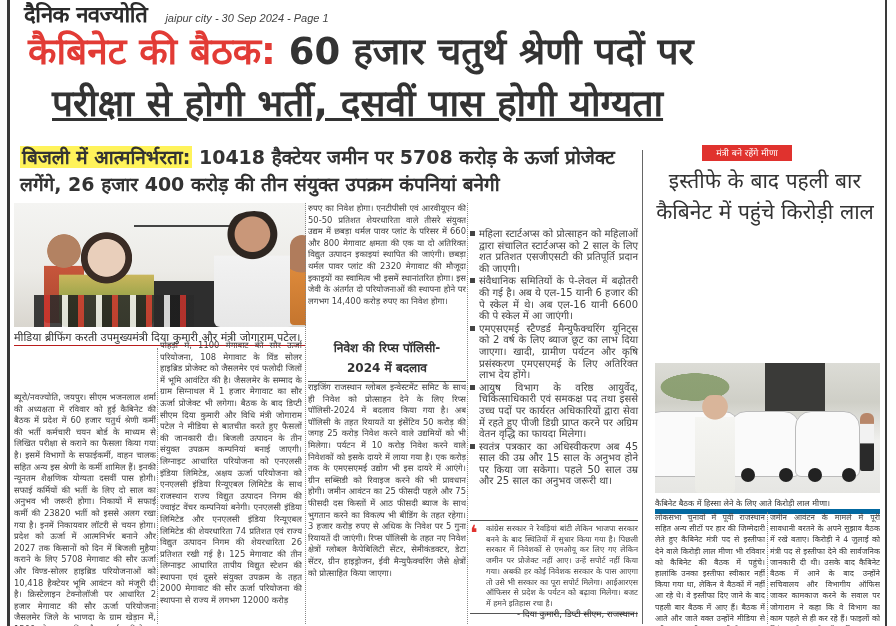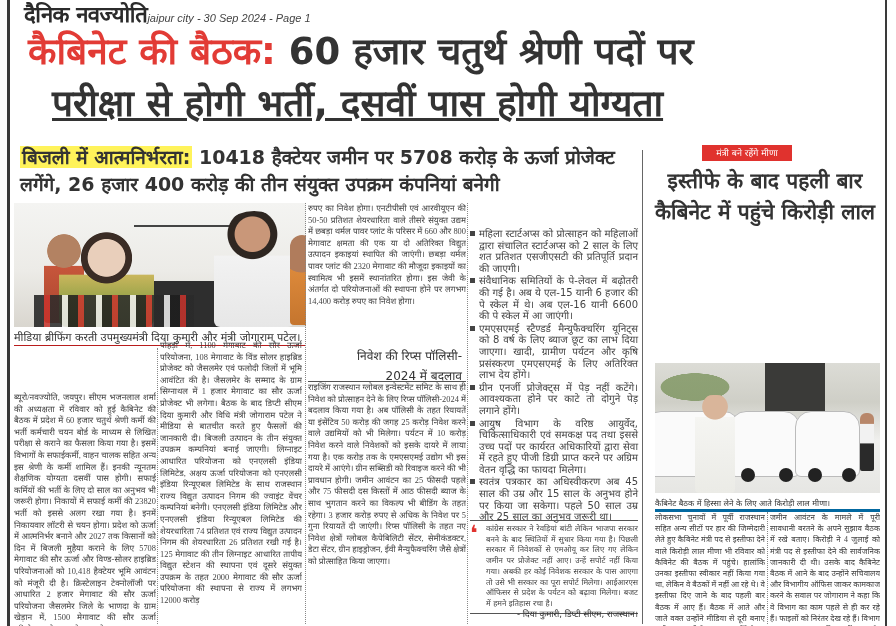--- a/index.html
+++ b/index.html
@@ -3,54 +3,54 @@
 <meta charset="utf-8">
 <style>
   * { box-sizing: border-box; margin: 0; padding: 0; }
   html, body { width: 896px; height: 626px; overflow: hidden; background: #ffffff; }
   body { font-family: "DejaVu Sans", "Liberation Sans", sans-serif; color: #2a2a2a; position: relative; }
 
   .page { position: absolute; left: 0; top: 0; width: 896px; height: 626px; background: #fff; }
   .left-rule { position: absolute; left: 7px; top: 0; width: 3px; height: 626px; background: #3a3a3a; }
   .right-rule { position: absolute; left: 885px; top: 0; width: 2px; height: 626px; background: #3a3a3a; }
 
-  .masthead { position: absolute; left: 24px; top: 2px; height: 26px; display: flex; align-items: flex-end; }
+  .masthead { position: absolute; left: 24px; top: 2px; height: 26px; display: flex; align-items: flex-end; gap: 18px; }
   .masthead .brand { font-family: "DejaVu Serif", "Liberation Serif", serif; font-weight: 900; font-size: 22px; color: #2b2b2b; letter-spacing: -0.5px; }
   .masthead .edition { font-family: "Liberation Sans", sans-serif; font-size: 11px; color: #444; padding-bottom: 4px; font-style: italic; }
 
   .headline1 { position: absolute; left: 28px; top: 28px; width: 860px; font-weight: bold; font-size: 37px; line-height: 48px; white-space: nowrap; }
   .headline1 .red { color: #e23b35; }
   .headline1 .dark { color: #333; }
   .headline2 { position: absolute; left: 52px; top: 80px; width: 800px; font-weight: bold; font-size: 37px; line-height: 48px; color: #333; white-space: nowrap; text-decoration: underline; }
 
   .subhead { position: absolute; left: 20px; top: 144px; width: 615px; font-weight: bold; font-size: 19px; line-height: 27px; color: #333; }
   .subhead .hl { background: #fff35a; color: #333; padding: 0 2px; }
 
   .tag-red { position: absolute; left: 702px; top: 145px; width: 90px; height: 16px; background: #e0322e; color: #fff; font-size: 9px; text-align: center; line-height: 16px; }
-  .side-headline { position: absolute; left: 645px; top: 166px; width: 240px; text-align: center; font-family: "DejaVu Sans", sans-serif; font-size: 21px; line-height: 31px; color: #333; font-weight: bold; }
+  .side-headline { position: absolute; left: 645px; top: 166px; width: 240px; text-align: center; font-family: "DejaVu Sans", sans-serif; font-size: 21px; line-height: 31px; color: #333; font-weight: normal; }
 
   .photo-main { position: absolute; left: 14px; top: 203px; width: 292px; height: 124px; overflow: hidden; background: linear-gradient(180deg,#f4f4f2 0%,#ecebe7 55%,#d9d6cf 100%); }
   .photo-main .person-left { position: absolute; left: 45px; top: 28px; width: 95px; height: 96px; border-radius: 45px 45px 8px 8px; background: radial-gradient(circle at 50% 28%, #e9cfbb 0 22%, #3a2c25 23% 30%, transparent 31%), linear-gradient(180deg, transparent 0 45%, #c9b65c 46%, #9aa44a 70%, #7e8a3e 100%); }
   .photo-main .person-right { position: absolute; left: 200px; top: 8px; width: 80px; height: 116px; border-radius: 40px 40px 6px 6px; background: radial-gradient(circle at 48% 20%, #c99779 0 17%, #2e2621 18% 24%, transparent 25%), linear-gradient(180deg, transparent 0 38%, #f2f2f2 39%, #e7e7e7 100%); }
   .photo-main .bg-person-1 { position: absolute; left: 30px; top: 30px; width: 40px; height: 90px; border-radius: 20px 20px 4px 4px; background: radial-gradient(circle at 50% 20%, #b38262 0 22%, transparent 23%), linear-gradient(180deg, transparent 0 36%, #c7563b 37%, #a9452f 100%); }
   .photo-main .bg-person-2 { position: absolute; left: 276px; top: 32px; width: 24px; height: 90px; border-radius: 12px 12px 4px 4px; background: radial-gradient(circle at 50% 18%, #b07c5c 0 28%, transparent 29%), linear-gradient(180deg, transparent 0 34%, #dd8a3b 35%, #c5752e 100%); }
   .photo-main .mics { position: absolute; left: 20px; top: 92px; width: 160px; height: 32px; background: repeating-linear-gradient(90deg, #1d1d1d 0 10px, #c9332c 10px 16px, #2a2a2a 16px 28px, #f1f1f1 28px 34px); opacity: 0.85; }
   .photo-main .desk { position: absolute; left: 140px; top: 78px; width: 70px; height: 46px; background: #2e2e2e; }
   .photo-main .banner { position: absolute; left: 120px; top: 14px; width: 110px; height: 10px; border-bottom: 2px solid #444; }
 
   .caption-main { position: absolute; left: 14px; top: 329px; width: 292px; font-size: 11px; color: #333; border-bottom: 1px solid #b91c1c; padding-bottom: 1px; white-space: nowrap; overflow: hidden; }
 
-  .col { position: absolute; font-size: 8.4px; line-height: 11.6px; color: #444; text-align: justify; overflow: hidden; font-family: Liberation Serif, serif; }
+  .col { position: absolute; font-size: 8.4px; line-height: 11.6px; color: #444; text-align: justify; overflow: hidden; }
   .col-a { left: 14px; top: 348px; width: 142px; height: 276px; margin-top: 44px; }
   .col-b { left: 160px; top: 340px; width: 142px; height: 276px; }
   .col-c { left: 308px; top: 203px; width: 158px; height: 128px; }
   .col-c2 { left: 308px; top: 382px; width: 158px; height: 244px; }
   .vrule { position: absolute; width: 0; border-left: 1px dotted #888; }
 
-  .invest-title { position: absolute; left: 312px; top: 346px; width: 150px; text-align: right; font-weight: normal; font-size: 12px; line-height: 20px; color: #333; }
+  .invest-title { position: absolute; left: 312px; top: 338px; width: 150px; text-align: center; font-weight: bold; font-size: 12px; line-height: 20px; color: #333; }
   .invest-rule { position: absolute; left: 308px; top: 381px; width: 158px; border-top: 1.5px solid #555; }
 
   .decisions-head { position: absolute; left: 470px; top: 206px; width: 168px; height: 20px; }
   .decisions-head .line { position: absolute; left: 0; top: 10px; width: 168px; border-top: 1px solid #444; }
   .decisions-head .pill { position: absolute; left: 36px; top: 2px; width: 76px; height: 17px; background: #2d5ec7; color: #fff; font-size: 9px; font-weight: bold; text-align: center; line-height: 17px; }
 
   .decisions { position: absolute; left: 470px; top: 228px; width: 168px; font-size: 10px; line-height: 11.6px; color: #444; }
   .decisions li { list-style: none; position: relative; padding-left: 9px; margin-bottom: 1px; text-align: justify; }
   .decisions li .bullet { position: absolute; left: 0; top: 3px; width: 5px; height: 5px; background: #444; }
 
@@ -62,21 +62,21 @@
   .photo-side .tree { position: absolute; left: 0; top: 0; width: 100px; height: 40px; background: radial-gradient(ellipse at 40% 60%, #6f8a4e 0 40%, transparent 41%); opacity: 0.7; }
   .photo-side .building { position: absolute; left: 110px; top: 0; width: 60px; height: 48px; background: #3a3a38; }
   .photo-side .car { position: absolute; top: 48px; height: 66px; background: #fafafa; border: 1px solid #bbb; border-radius: 16px 16px 6px 6px; }
   .photo-side .car.c1 { left: -10px; width: 95px; }
   .photo-side .car.c2 { left: 75px; width: 70px; }
   .photo-side .car.c3 { left: 140px; width: 65px; }
   .photo-side .wheel { position: absolute; bottom: -6px; width: 14px; height: 14px; border-radius: 50%; background: #222; }
   .photo-side .man { position: absolute; left: 40px; top: 32px; width: 40px; height: 98px; border-radius: 18px 18px 4px 4px; background: radial-gradient(circle at 50% 12%, #d9b59a 0 14%, transparent 15%), linear-gradient(180deg, transparent 0 22%, #f5f5f2 23%, #ebebe6 100%); }
   .photo-side .guard { position: absolute; left: 205px; top: 50px; width: 14px; height: 58px; background: linear-gradient(180deg, #b8876a 0 18%, #f2f2f2 19% 52%, #2a2a2a 53% 100%); border-radius: 6px 6px 2px 2px; }
 
-  .caption-side { position: absolute; left: 655px; top: 497px; width: 225px; font-size: 8px; color: #333; border-bottom: 3px solid #0369a1; white-space: nowrap; overflow: hidden; padding-bottom: 1px; }
+  .caption-side { position: absolute; left: 655px; top: 497px; width: 225px; font-size: 8px; color: #333; border-bottom: 5px solid #0369a1; white-space: nowrap; overflow: hidden; padding-bottom: 1px; }
   .col-d { left: 655px; top: 512px; width: 110px; height: 114px; font-size: 7.9px; line-height: 11.2px; }
   .col-e { left: 770px; top: 512px; width: 110px; height: 114px; font-size: 7.9px; line-height: 11.2px; }
 </style>
 </head>
 <body>
 
 <div class="page">
   <div class="left-rule"></div>
   <div class="right-rule"></div>
 
@@ -118,22 +118,21 @@
     <div>निवेश की रिप्स पॉलिसी-</div>
     <div>2024 में बदलाव</div>
   </div>
   <div class="invest-rule"></div>
   <div class="col col-c2">राइजिंग राजस्थान ग्लोबल इन्वेस्टमेंट समिट के साथ ही निवेश को प्रोत्साहन देने के लिए रिप्स पॉलिसी-2024 में बदलाव किया गया है। अब पॉलिसी के तहत रियायतें या इंसेंटिव 50 करोड़ की जगह 25 करोड़ निवेश करने वाले उद्यमियों को भी मिलेगा। पर्यटन में 10 करोड़ निवेश करने वाले निवेशकों को इसके दायरे में लाया गया है। एक करोड़ तक के एमएसएमई उद्योग भी इस दायरे में आएंगे। ग्रीन सब्सिडी को रिवाइज करने की भी प्रावधान होगी। जमीन आवंटन का 25 फीसदी पहले और 75 फीसदी दस किस्तों में आठ फीसदी ब्याज के साथ भुगतान करने का विकल्प भी बीडिंग के तहत रहेगा। 3 हजार करोड़ रुपए से अधिक के निवेश पर 5 गुना रियायतें दी जाएंगी। रिप्स पॉलिसी के तहत नए निवेश क्षेत्रों ग्लोबल कैपेबिलिटी सेंटर, सेमीकंडक्टर, डेटा सेंटर, ग्रीन हाइड्रोजन, ईवी मैन्युफैक्चरिंग जैसे क्षेत्रों को प्रोत्साहित किया जाएगा।</div>
   <div class="vrule" style="left:467px; top:203px; height:421px;"></div>
 
   <ul class="decisions">
     <li><span class="bullet"></span><span>महिला स्टार्टअप्स को प्रोत्साहन को महिलाओं द्वारा संचालित स्टार्टअप्स को 2 साल के लिए शत प्रतिशत एसजीएसटी की प्रतिपूर्ति प्रदान की जाएगी।</span></li>
     <li><span class="bullet"></span><span>संवैधानिक समितियों के पे-लेवल में बढ़ोतरी की गई है। अब ये एल-15 यानी 6 हजार की पे स्केल में थे। अब एल-16 यानी 6600 की पे स्केल में आ जाएंगी।</span></li>
-    <li><span class="bullet"></span><span>एमएसएमई स्टैण्डर्ड मैन्युफैक्चरिंग यूनिट्स को 8 वर्ष के लिए ब्याज छूट का लाभ दिया जाएगा। खादी, ग्रामीण पर्यटन और कृषि प्रसंस्करण एमएसएमई के लिए अतिरिक्त लाभ देय होंगे।</span></li>
-    <li><span class="bullet"></span><span>ग्रीन एनर्जी प्रोजेक्ट्स में पेड़ नहीं कटेंगे। आवश्यकता होने पर काटे तो दोगुने पेड़ लगाने होंगे।</span></li>
+    <li><span class="bullet"></span><span>एमएसएमई स्टैण्डर्ड मैन्युफैक्चरिंग यूनिट्स को 2 वर्ष के लिए ब्याज छूट का लाभ दिया जाएगा। खादी, ग्रामीण पर्यटन और कृषि प्रसंस्करण एमएसएमई के लिए अतिरिक्त लाभ देय होंगे।</span></li>
     <li><span class="bullet"></span><span>आयुष विभाग के वरिष्ठ आयुर्वेद, चिकित्साधिकारी एवं समकक्ष पद तथा इससे उच्च पदों पर कार्यरत अधिकारियों द्वारा सेवा में रहते हुए पीजी डिग्री प्राप्त करने पर अग्रिम वेतन वृद्धि का फायदा मिलेगा।</span></li>
     <li><span class="bullet"></span><span>स्वतंत्र पत्रकार का अधिस्वीकरण अब 45 साल की उम्र और 15 साल के अनुभव होने पर किया जा सकेगा। पहले 50 साल उम्र और 25 साल का अनुभव जरूरी था।</span></li>
   </ul>
 
   <div class="quote-box">
     <span class="quote-mark">❛</span>
     <span>कांग्रेस सरकार ने रेवड़ियां बांटी लेकिन भाजपा सरकार बनने के बाद स्थितियों में सुधार किया गया है। पिछली सरकार में निवेशकों से एमओयू कर लिए गए लेकिन जमीन पर प्रोजेक्ट नहीं आए। उन्हें सपोर्ट नहीं किया गया। अबकी हर कोई निवेशक सरकार के पास आएगा तो उसे भी सरकार का पूरा सपोर्ट मिलेगा। आईआरएस ऑफिसर से प्रदेश के पर्यटन को बढ़ावा मिलेगा। बजट में हमने इतिहास रचा है।</span>
   </div>
   <div class="quote-attr">- दिया कुमारी, डिप्टी सीएम, राजस्थान।</div>
 

